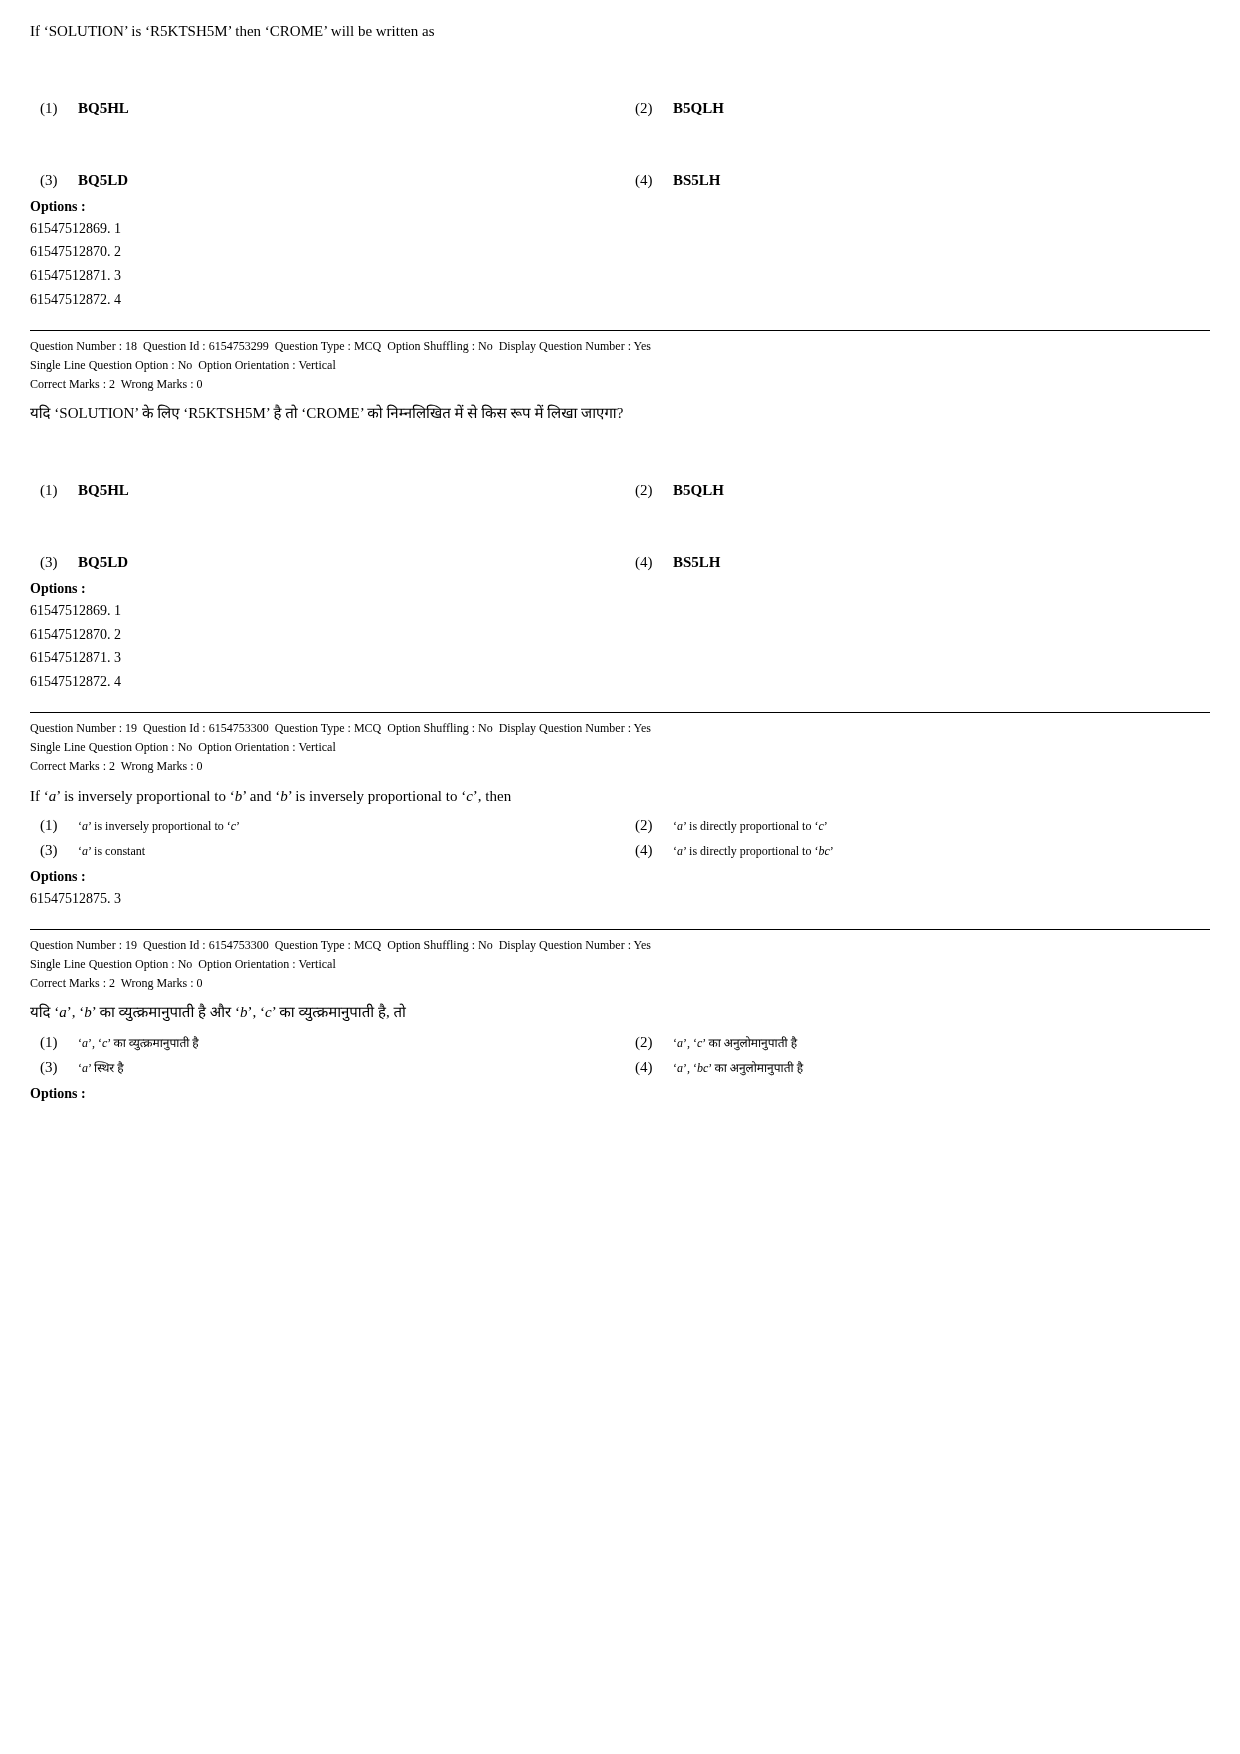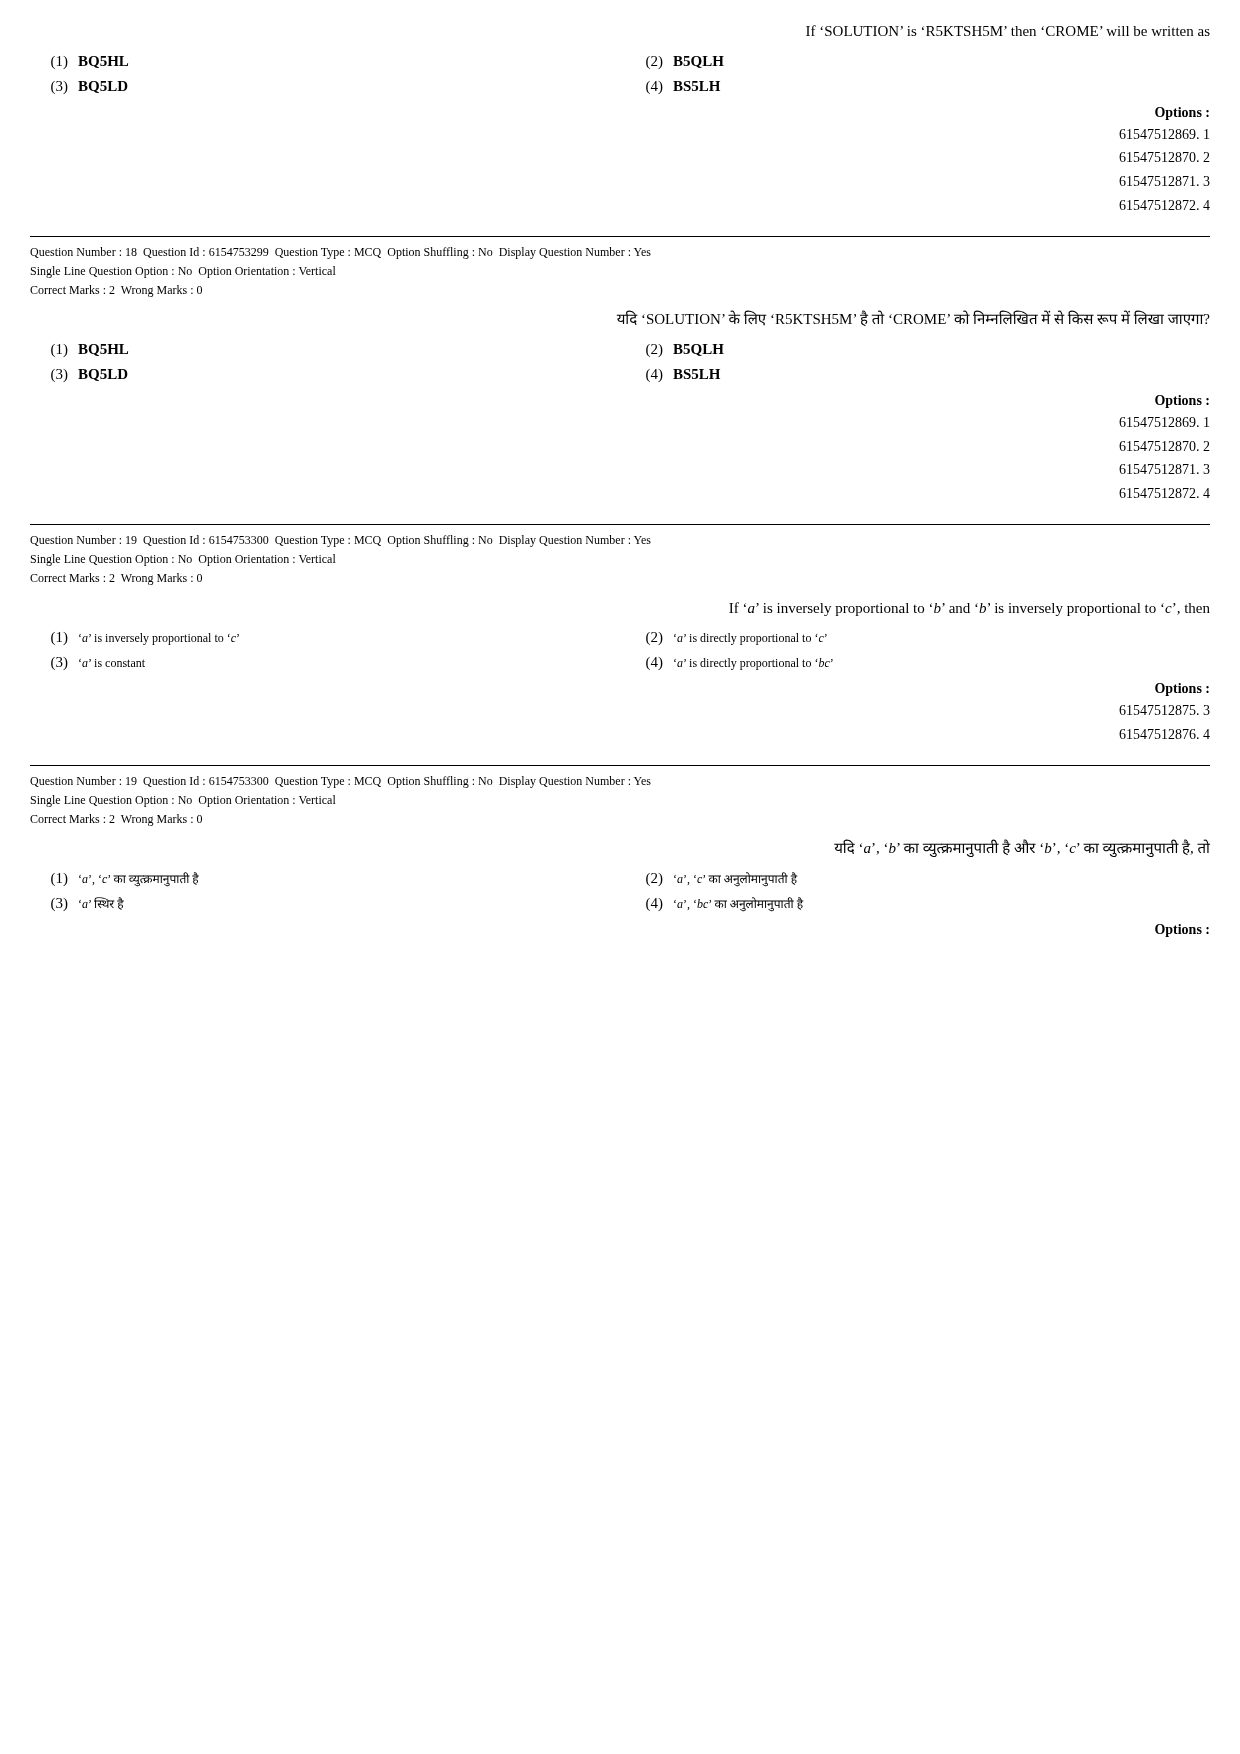--- a/index.html
+++ b/index.html
@@ -7,21 +7,20 @@
       background: #fff;
       font-family: 'Times New Roman', Times, serif;
       font-size: 14px;
       color: #000;
       width: 1240px;
       min-height: 1754px;
       padding: 20px 30px;
     }
     .question-block {
       margin-bottom: 18px;
-      text-align: right;
     }
     .question-stem {
       font-size: 15px;
       margin-bottom: 10px;
       line-height: 1.5;
     }
     .options-grid {
       display: grid;
       grid-template-columns: 1fr 1fr;
       gap: 8px 20px;
@@ -34,20 +33,21 @@
       gap: 10px;
       font-size: 15px;
     }
     .option-num {
       min-width: 28px;
       font-size: 15px;
     }
     .option-val {
       font-size: 15px;
       font-weight: bold;
+      margin-top: 47px;
     }
     .option-val-normal {
       font-size: 12px;
     }
     .options-label {
       font-size: 14px;
       font-weight: bold;
       margin-top: 2px;
       margin-bottom: 2px;
     }
@@ -162,21 +162,20 @@
       <span class="option-val-normal">‘<span class="italic">a</span>’ is constant</span>
     </div>
     <div class="option-row">
       <span class="option-num">(4)</span>
       <span class="option-val-normal">‘<span class="italic">a</span>’ is directly proportional to ‘<span class="italic">bc</span>’</span>
     </div>
   </div>
   <div class="options-label">Options :</div>
   <ul class="options-list">
     <li>61547512875. 3</li>
-    <li>61547512876. 4</li>
   </ul>
 </div>
 
 <div class="meta-block">
   <div>Question Number : 19&nbsp; Question Id : 6154753300&nbsp; Question Type : MCQ&nbsp; Option Shuffling : No&nbsp; Display Question Number : Yes</div>
   <div>Single Line Question Option : No&nbsp; Option Orientation : Vertical</div>
   <div>Correct Marks : 2&nbsp; Wrong Marks : 0</div>
 </div>
 
 <div class="question-block">

